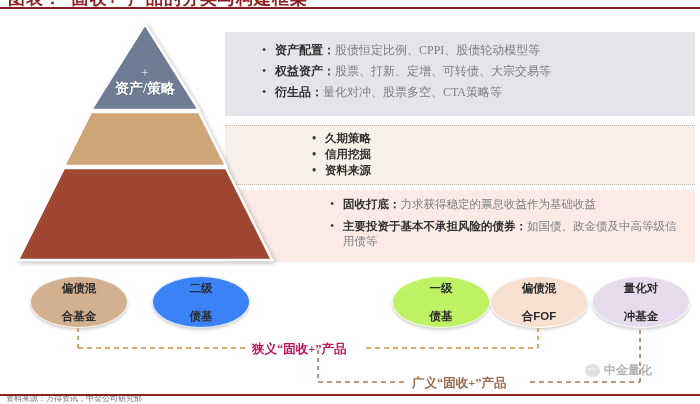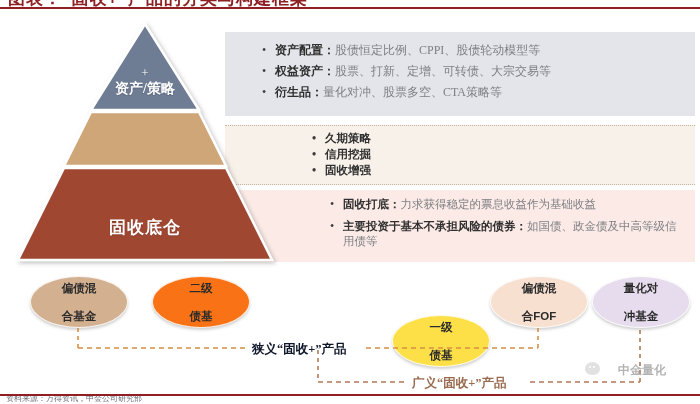--- a/index.html
+++ b/index.html
@@ -82,29 +82,29 @@
     box-shadow:0 2px 3px rgba(0,0,0,.18);
     border:1px solid rgba(255,255,255,.85);
     font-family:Liberation Sans, sans-serif;
   }
   .ellipse span{display:block;padding:0 4px;}
 
   
   .connectors{position:absolute;left:0;top:0;width:700px;height:404px;}
   .br-label{
     position:absolute;white-space:nowrap;
-    font-size:12.5px;font-weight:bold;color:#0f172a;
+    font-size:12.5px;font-weight:bold;color:#be185d;
     font-family:"Liberation Serif","DejaVu Serif",serif;
   }
   .br-label.wide{color:#9a6b4f;}
 
   
   .watermark{
     position:absolute;left:585px;top:362px;
-    display:flex;align-items:flex-start;gap:18px;
+    display:flex;align-items:center;gap:4px;
     font-size:12px;font-weight:bold;color:#9a9a9a;
     font-family:"Liberation Serif","DejaVu Serif",serif;
     opacity:.75;
   }
   .wechat{
     width:15px;height:13px;border-radius:50% 50% 45% 45%;
     background:#d8d8d8;position:relative;flex:0 0 auto;
   }
   .wechat:before,.wechat:after{
     content:"";position:absolute;top:4px;width:2px;height:2px;
@@ -154,21 +154,21 @@
       <li>
         <span class="dot">•</span>
         <span class="txt"><b>久期策略</b></span>
       </li>
       <li>
         <span class="dot">•</span>
         <span class="txt"><b>信用挖掘</b></span>
       </li>
       <li>
         <span class="dot">•</span>
-        <span class="txt"><b>固收增强</b></span>
+        <span class="txt"><b>资料来源</b></span>
       </li>
     </ul>
   </div>
 
   <div class="panel panel-c">
     <ul class="bullets">
       <li>
         <span class="dot">•</span>
         <span class="txt"><b>固收打底：</b><span>力求获得稳定的票息收益作为基础收益</span></span>
       </li>
@@ -192,39 +192,38 @@
 
         <polygon points="54,148 216,148 189,94 81,94" fill="#cfa678" stroke="#ffffff" stroke-width="2.5"></polygon>
 
         <polygon points="81,92 189,92 135,6" fill="#6e7b94" stroke="#ffffff" stroke-width="2.5"></polygon>
       </g>
     </svg>
     <div class="pyr-label lab-top">
       <span class="plus">+</span>
       <span>资产/策略</span>
     </div>
-    <div class="pyr-label lab-bot">固收底仓</div>
   </div>
 
   <div class="ellipse" style="left:30px;top:276px;background:#d3b190;">
     <span>
       <span>偏债混</span><br>
       <span>合基金</span>
     </span>
   </div>
 
-  <div class="ellipse" style="left:152px;top:276px;background:#f97316;">
+  <div class="ellipse" style="left:152px;top:276px;background:#3b82f6;">
     <span>
       <span>二级</span><br>
       <span>债基</span>
     </span>
   </div>
 
 
-  <div class="ellipse" style="left:392px;top:276px;background:#fde047;margin-top:39px;">
+  <div class="ellipse" style="left:392px;top:276px;background:#bef264;">
     <span>
       <span>一级</span><br>
       <span>债基</span>
     </span>
   </div>
 
   <div class="ellipse" style="left:490px;top:276px;background:#f7e0d0;">
     <span>
       <span>偏债混</span><br>
       <span>合FOF</span>

